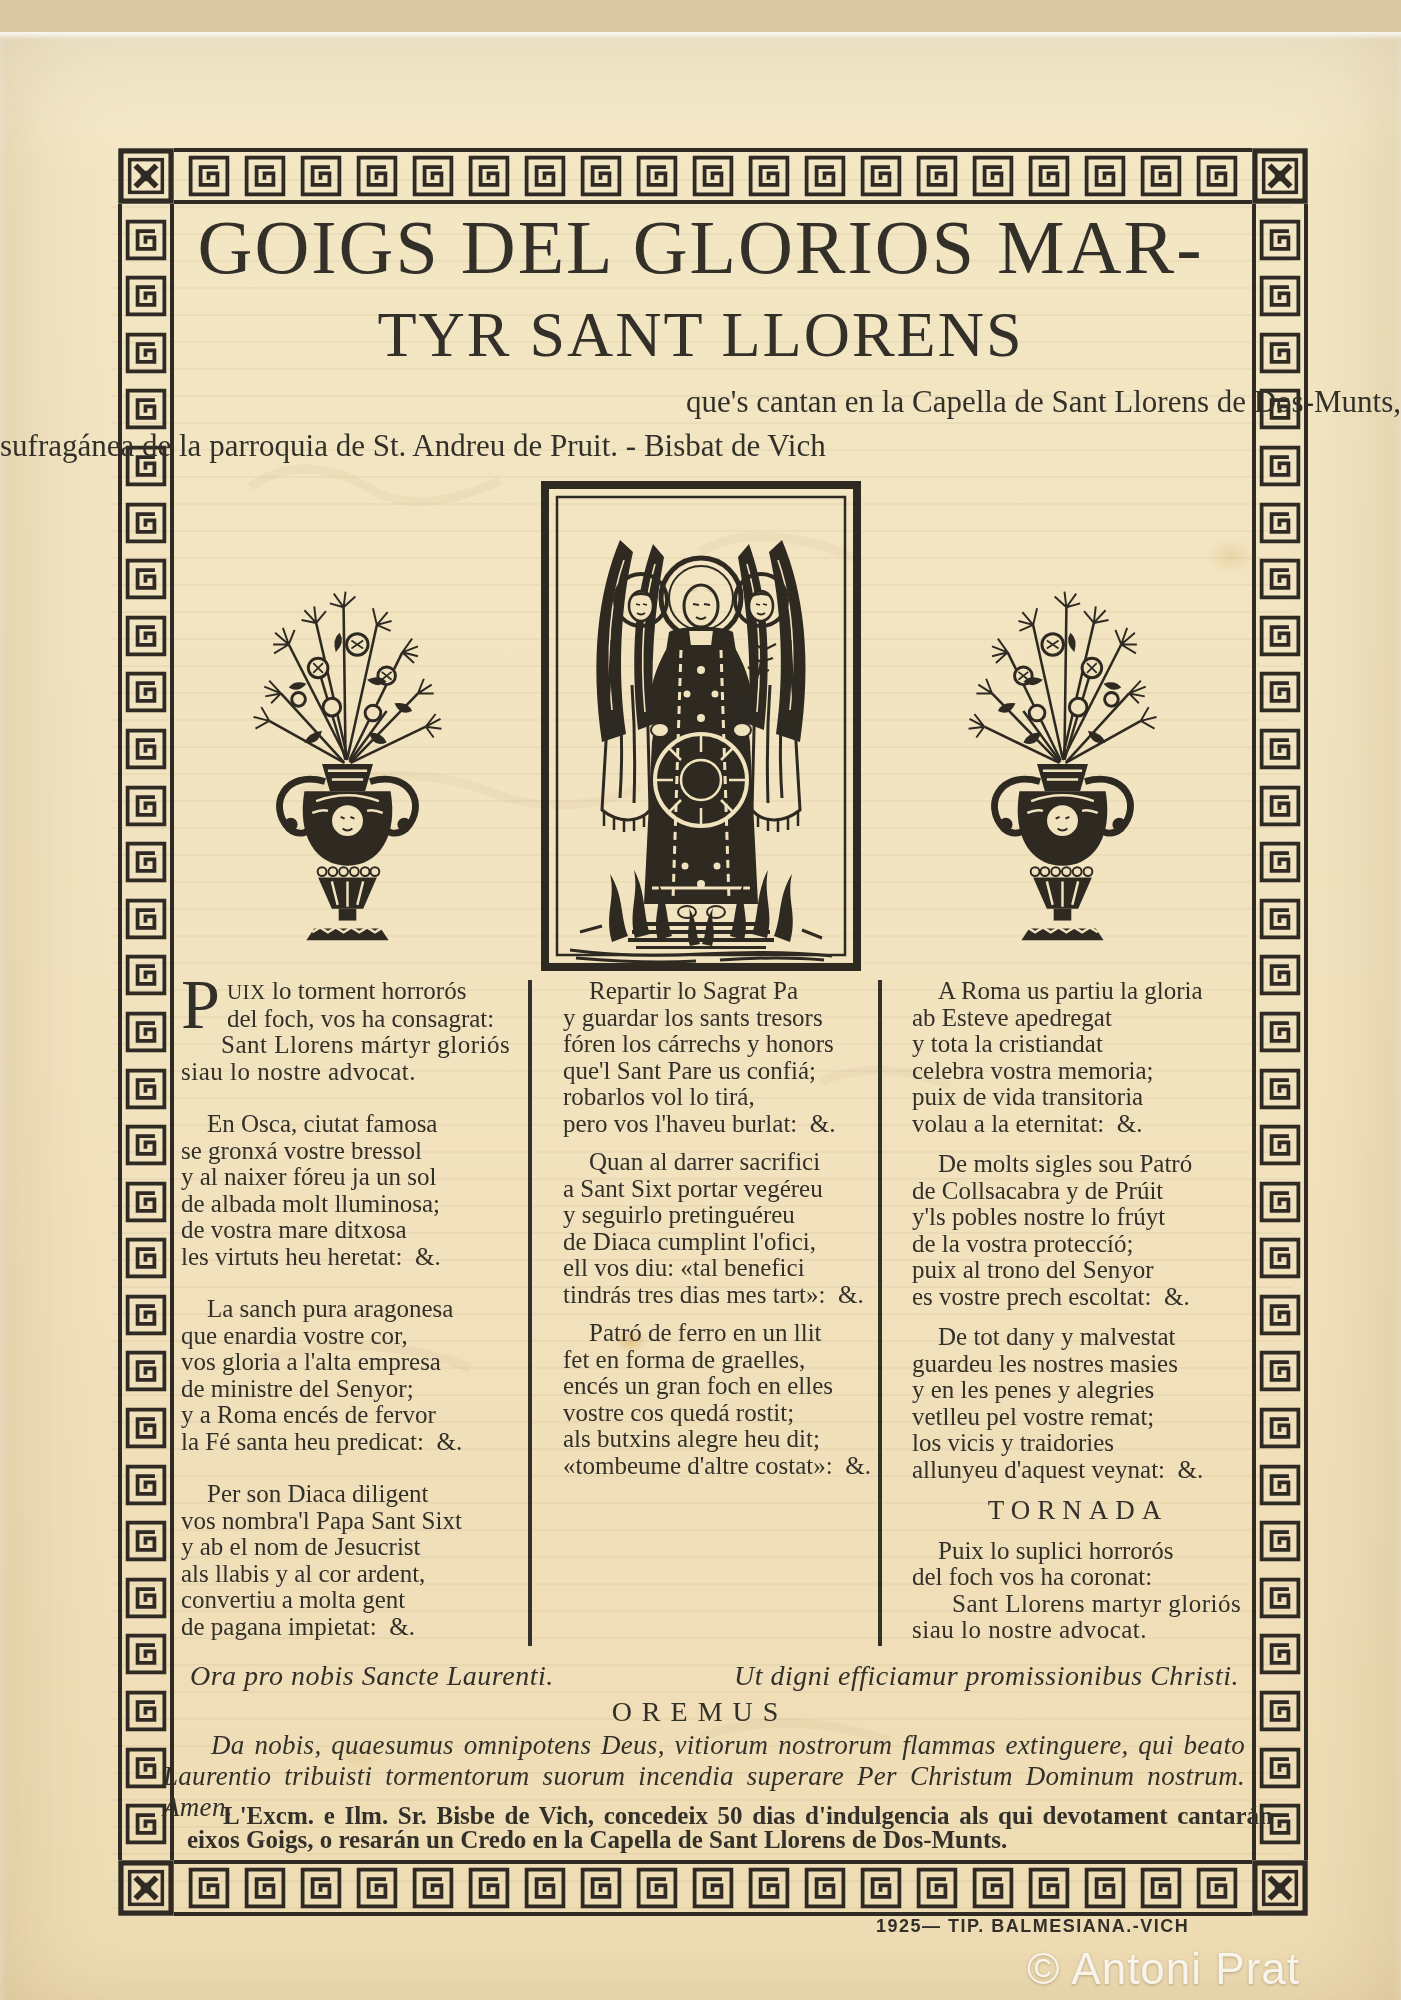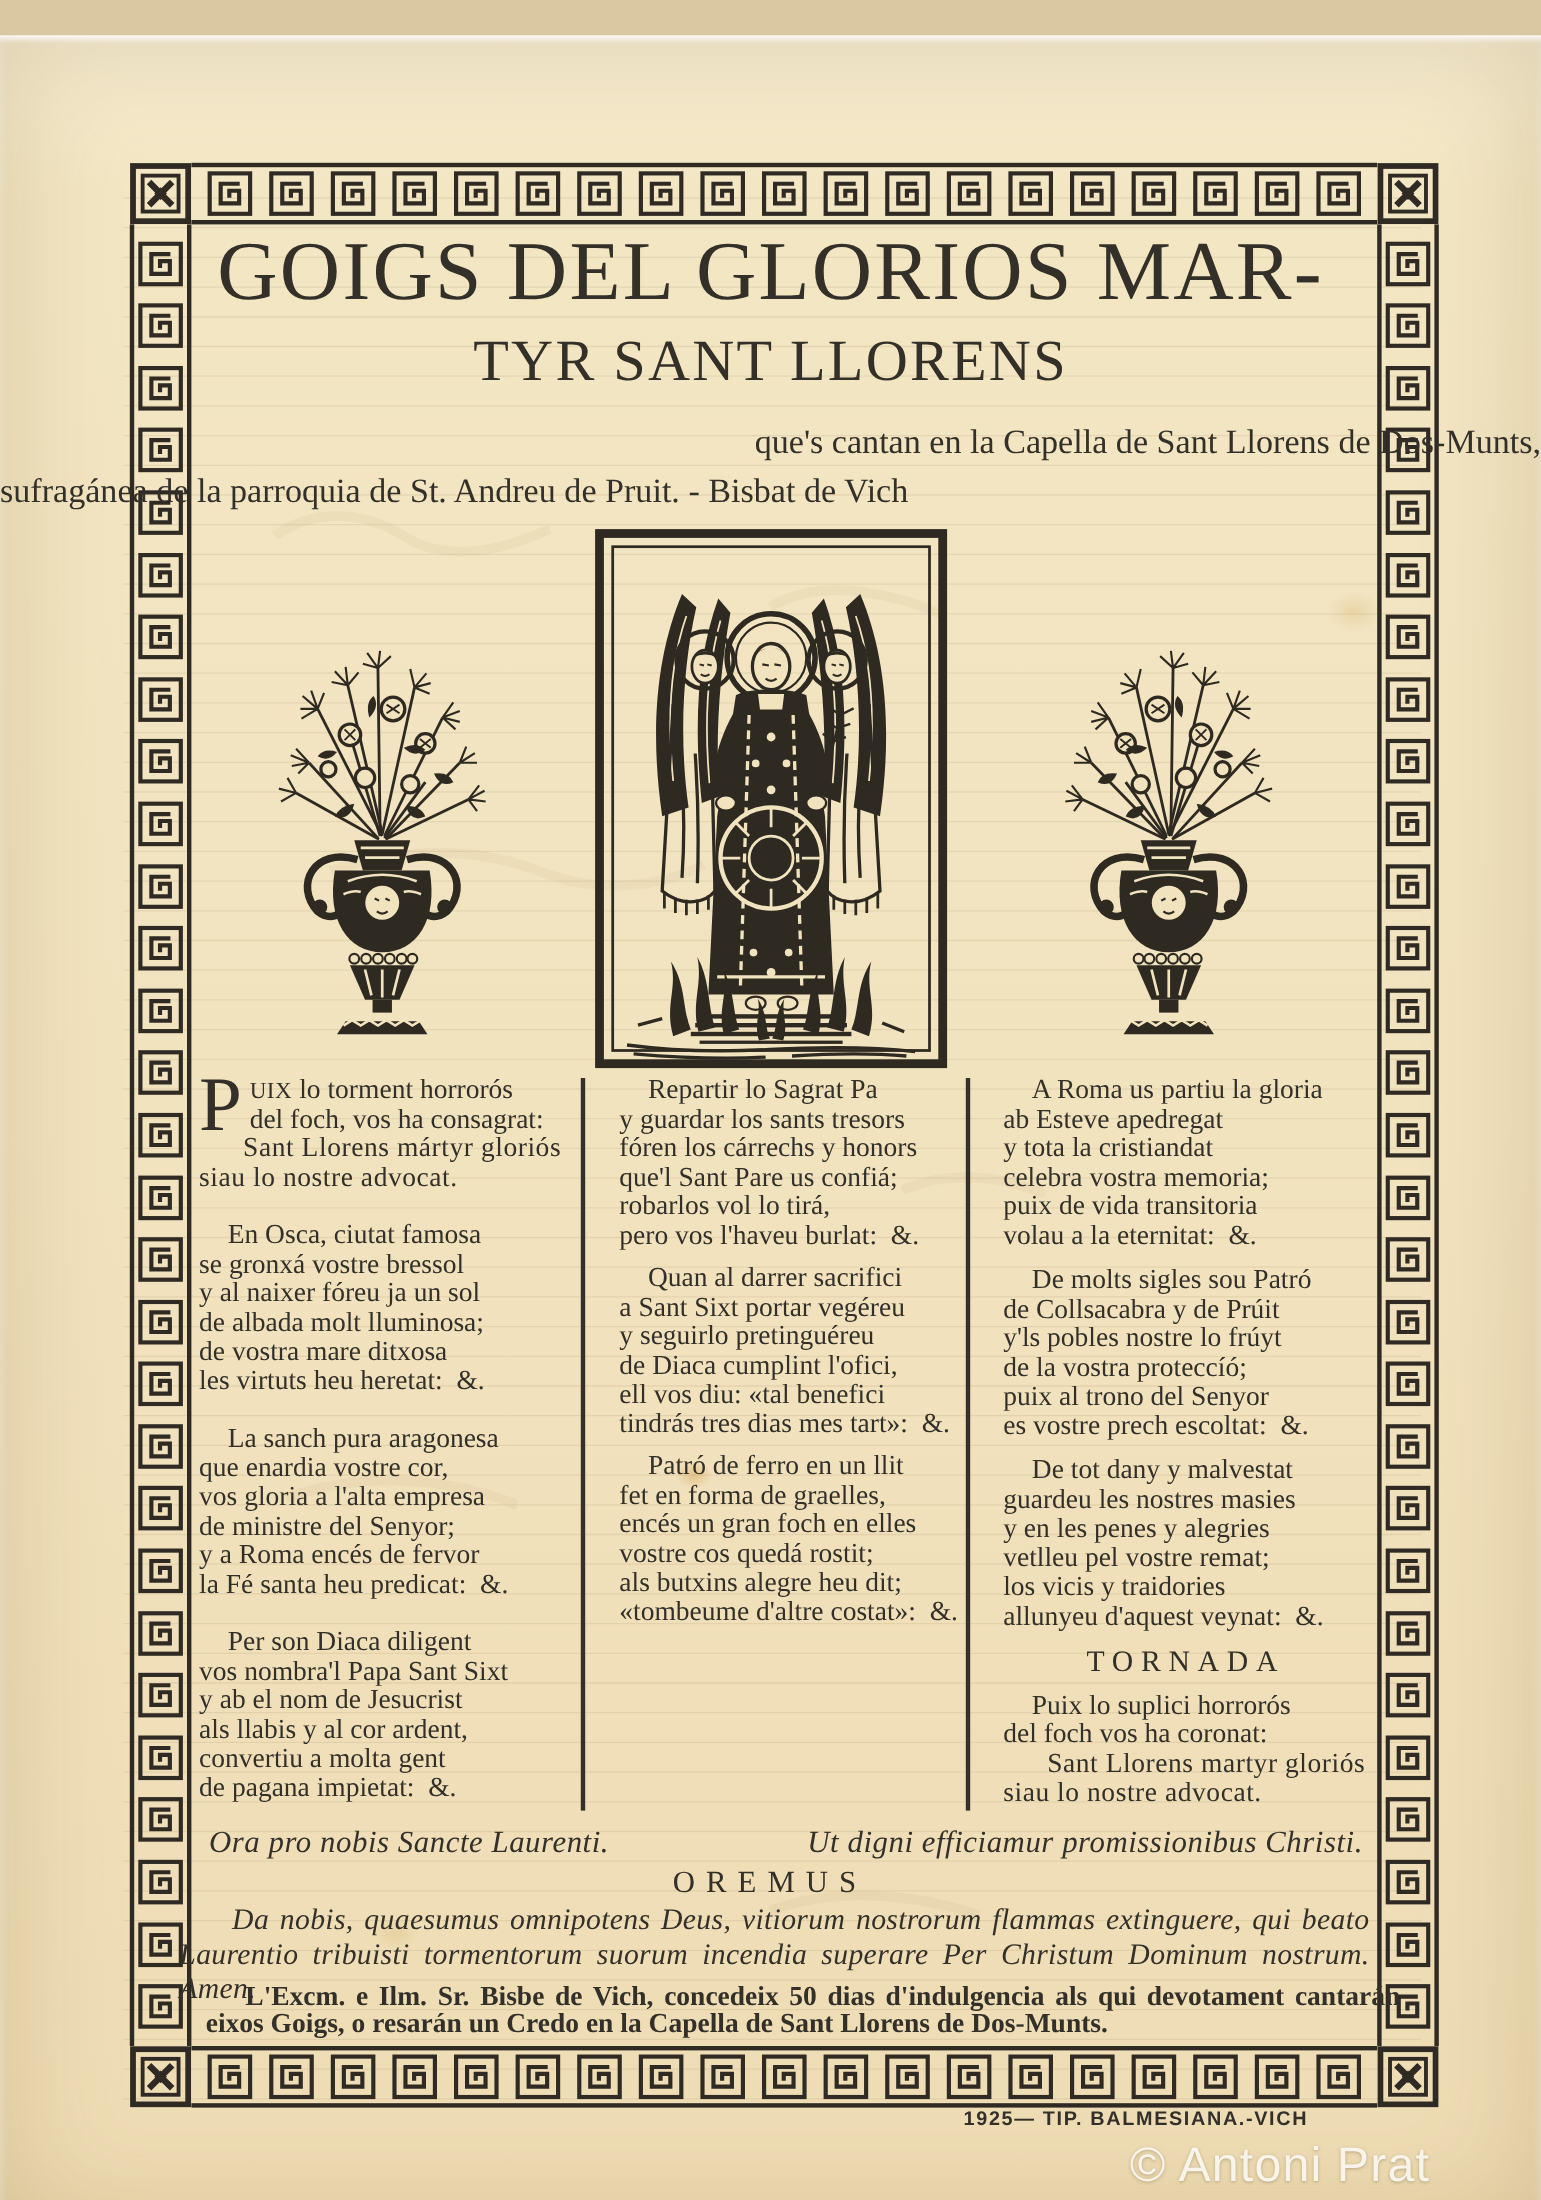--- a/index.html
+++ b/index.html
@@ -36,21 +36,21 @@
   .bstrip-v{top:172px;height:1656px;width:56px;flex-direction:column;justify-content:space-evenly;align-items:center;
     border-left:4px solid #2f2b24;border-right:4px solid #2f2b24;box-sizing:border-box;}
   .bstrip-left{left:118px;} .bstrip-right{left:1252px;}
   .tile{width:42px;height:42px;flex:0 0 auto;}
   .tile rect,.tile path{fill:none;stroke:#2f2b24;stroke-width:3.6;}
 
   
   .title1{position:absolute;left:0;top:172px;width:100%;text-align:center;
     font-size:76px;font-weight:400;letter-spacing:2px;white-space:nowrap;}
   .title2{position:absolute;left:0;top:266px;width:100%;text-align:center;
-    font-size:53px;font-weight:400;letter-spacing:2px;}
+    font-size:64px;font-weight:400;letter-spacing:2px;}
   .sub1{position:absolute;left:0;top:352px;width:100%;text-align:right;font-size:31px;margin:0;}
   .sub2{position:absolute;left:0;top:396px;width:100%;text-align:left;font-size:31px;margin:0;}
 
   
   .woodcut{position:absolute;left:540px;top:448px;width:322px;height:492px;}
   .vase{position:absolute;width:245px;height:372px;top:542px;}
   .vase-left{left:225px;} .vase-right{left:940px;}
   .ink-f{fill:#2e2a22;stroke:none;}
   .ink-s{fill:none;stroke:#2e2a22;}
   .pap-s{fill:none;stroke:#f2e3bf;}

